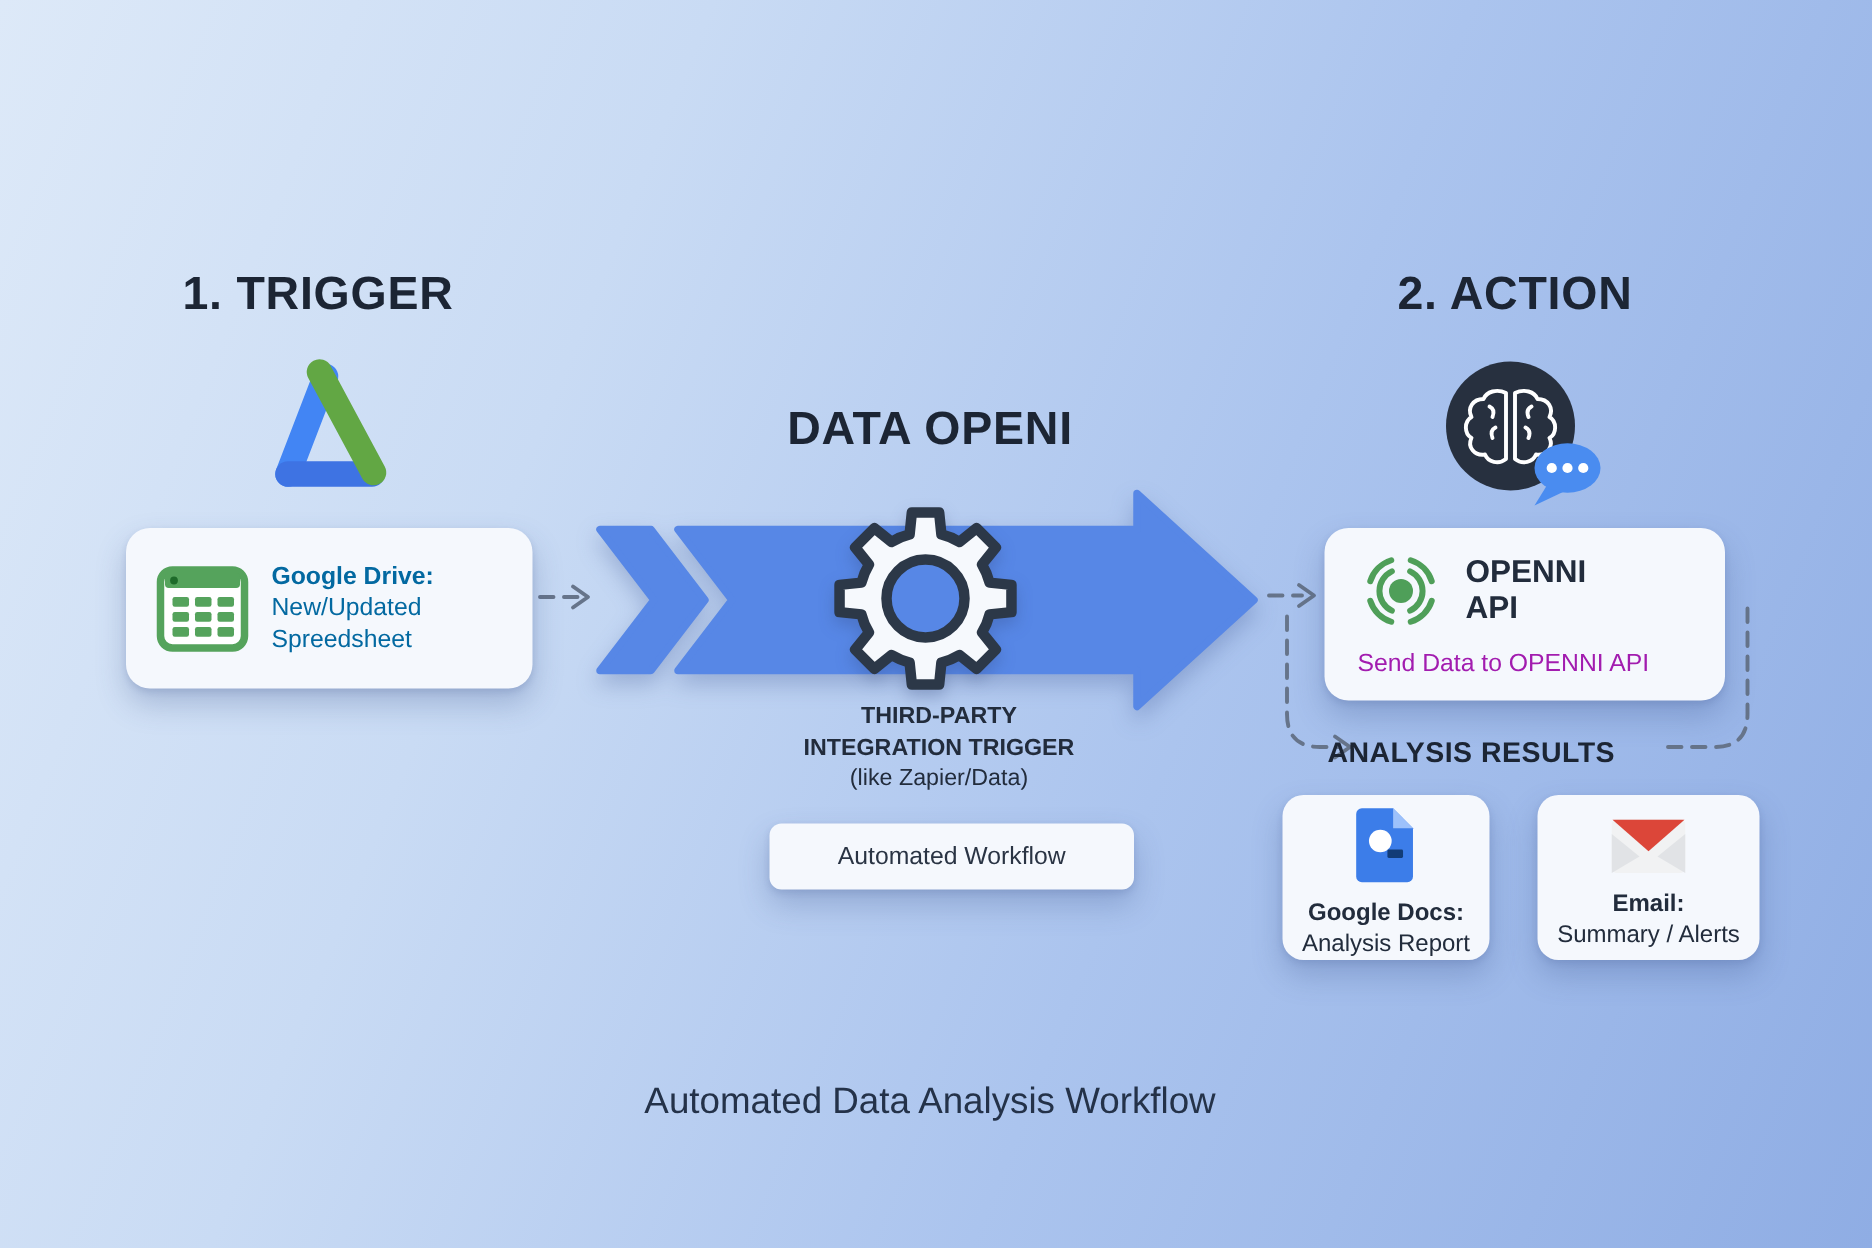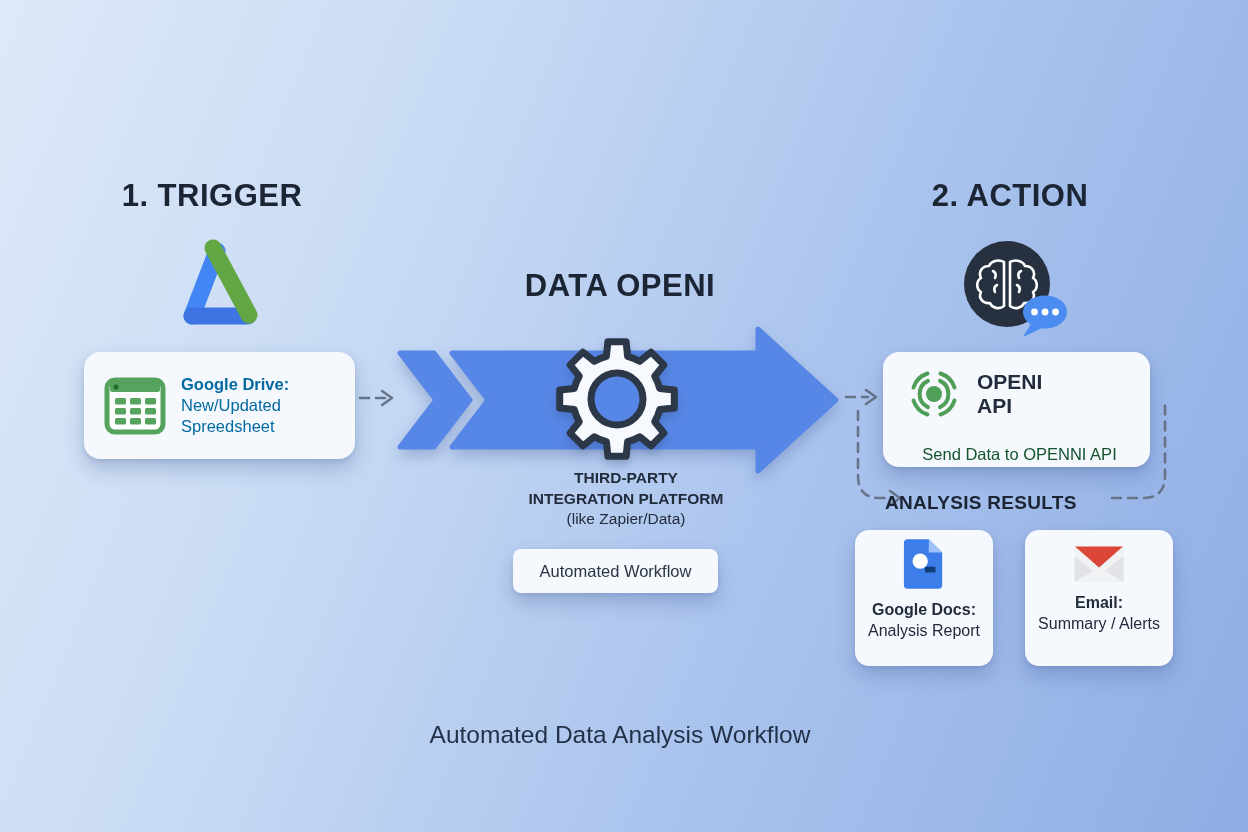--- a/index.html
+++ b/index.html
@@ -26,29 +26,29 @@
   #gear-group{filter:drop-shadow(0 5px 5px rgba(40,60,110,.25));}
 
   
   #drive-card{left:84px;top:352px;width:271px;height:107px;display:flex;align-items:center;padding-left:20px;box-sizing:border-box;gap:15px;}
   .card-lines{font-size:16.5px;line-height:21px;color:#0369a1;}
   .b{font-weight:700;}
 
   
   #dataflow-heading{left:470px;top:268px;width:300px;}
   #platform-block{left:476px;top:468px;width:300px;text-align:center;font-size:15.5px;line-height:20.5px;color:#222c3c;z-index:2;}
-  #workflow-pill{left:513px;top:549px;width:205px;height:44px;display:flex;align-items:center;justify-content:center;font-size:16.5px;font-weight:500;color:#2a3444;border-radius:8px;}
+  #workflow-pill{left:513px;top:549px;width:243px;height:44px;display:flex;align-items:center;justify-content:center;font-size:16.5px;font-weight:500;color:#2a3444;border-radius:8px;}
 
   
   #api-card{left:883px;top:352px;width:267px;height:115px;box-sizing:border-box;padding:13px 16px 0 22px;}
   #api-row{display:flex;align-items:center;gap:14px;}
   #api-name{font-size:21px;font-weight:600;line-height:24px;color:#222c3c;}
-  #api-sub{text-align:center;font-size:16.5px;color:#14532d;margin-top:22px;}
+  #api-sub{font-size:16.5px;color:#a21caf;margin-top:10px;}
   #results-label{left:885px;top:492px;width:250px;text-align:left;font-size:19px;font-weight:800;letter-spacing:.3px;color:#1c2534;z-index:2;}
-  .result-card{top:530px;height:136px;display:flex;flex-direction:column;align-items:center;padding-top:7px;box-sizing:border-box;border-radius:14px;}
+  .result-card{top:530px;height:110px;display:flex;flex-direction:column;align-items:center;padding-top:7px;box-sizing:border-box;border-radius:14px;}
   #docs-card{left:855px;width:138px;}
   #email-card{left:1025px;width:148px;}
   .result-text{text-align:center;font-size:16px;line-height:20.5px;margin-top:9px;color:#222c3c;}
   #caption{left:0;top:721px;width:1240px;text-align:center;font-size:24.5px;font-weight:500;color:#243249;z-index:2;}
 </style>
 </head>
 <body>
 
 <div id="stage">
 
@@ -105,21 +105,21 @@
       <div class="b">Google Drive:</div>
       <div>New/Updated</div>
       <div>Spreedsheet</div>
     </div>
   </div>
 
   <div class="abs heading" id="dataflow-heading">DATA OPENI</div>
 
   <div class="abs" id="platform-block">
     <div class="b">THIRD-PARTY</div>
-    <div class="b">INTEGRATION PLATFORM</div>
+    <div class="b">INTEGRATION TRIGGER</div>
     <div>(like Zapier/Data)</div>
   </div>
 
   <div class="abs card" id="workflow-pill">Automated Workflow</div>
 
   <div class="abs heading" id="action-heading" style="left:885px;top:178px;width:250px;">2. ACTION</div>
 
   <svg class="abs" style="left:957px;top:233px;z-index:2;" width="115" height="112" viewBox="0 0 115 112">
     <circle cx="50" cy="51" r="43" fill="#27303f"></circle>
     <g stroke="#ffffff" stroke-width="2.6" fill="none" stroke-linecap="round" stroke-linejoin="round">
@@ -146,21 +146,21 @@
         <g stroke="#4f9f59" stroke-width="4" fill="none" stroke-linecap="round">
           <path d="M22.9,42.1 A14.5,14.5 0 0 1 22.9,15.9"></path>
           <path d="M35.1,15.9 A14.5,14.5 0 0 1 35.1,42.1"></path>
           <path d="M49.5,35.5 A21.5,21.5 0 0 1 35.5,49.5"></path>
           <path d="M22.5,49.5 A21.5,21.5 0 0 1 8.5,35.5"></path>
           <path d="M8.5,22.5 A21.5,21.5 0 0 1 22.5,8.5"></path>
           <path d="M35.5,8.5 A21.5,21.5 0 0 1 49.5,22.5"></path>
         </g>
       </svg>
       <div id="api-name">
-        <div>OPENI</div>
+        <div>OPENNI</div>
         <div>API</div>
       </div>
     </div>
     <div id="api-sub">Send Data to OPENNI API</div>
   </div>
 
   <div class="abs" id="results-label">ANALYSIS RESULTS</div>
 
   <div class="abs card result-card" id="docs-card">
     <svg width="44" height="54" viewBox="0 0 46 56">

